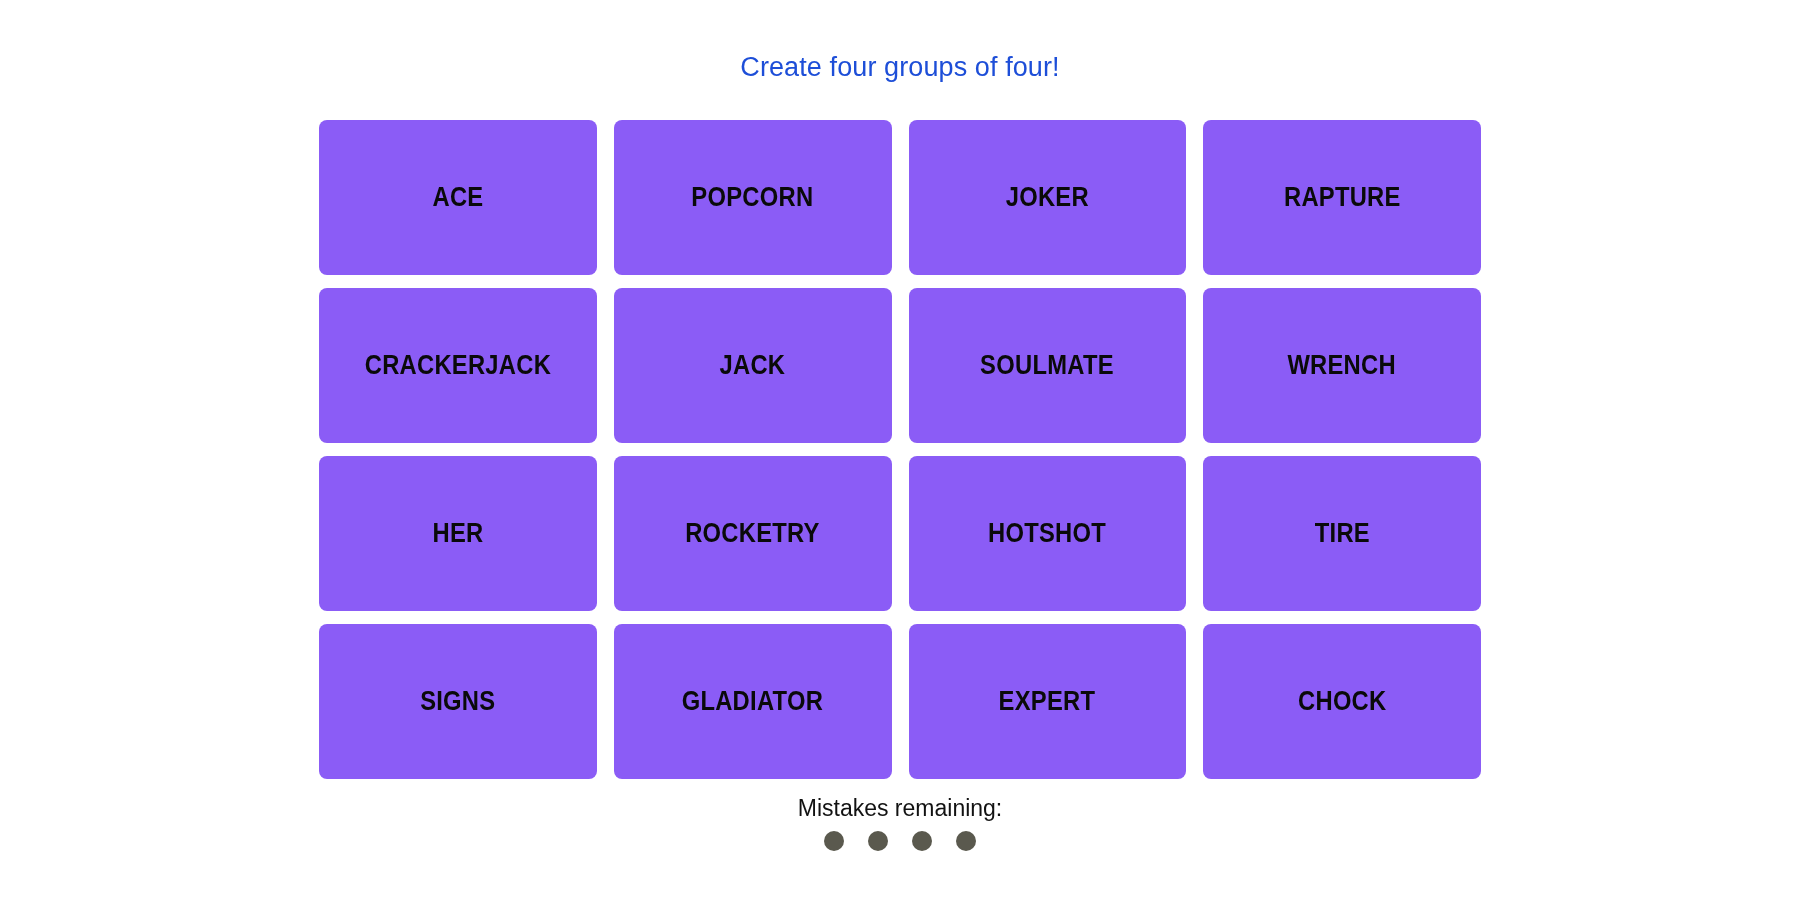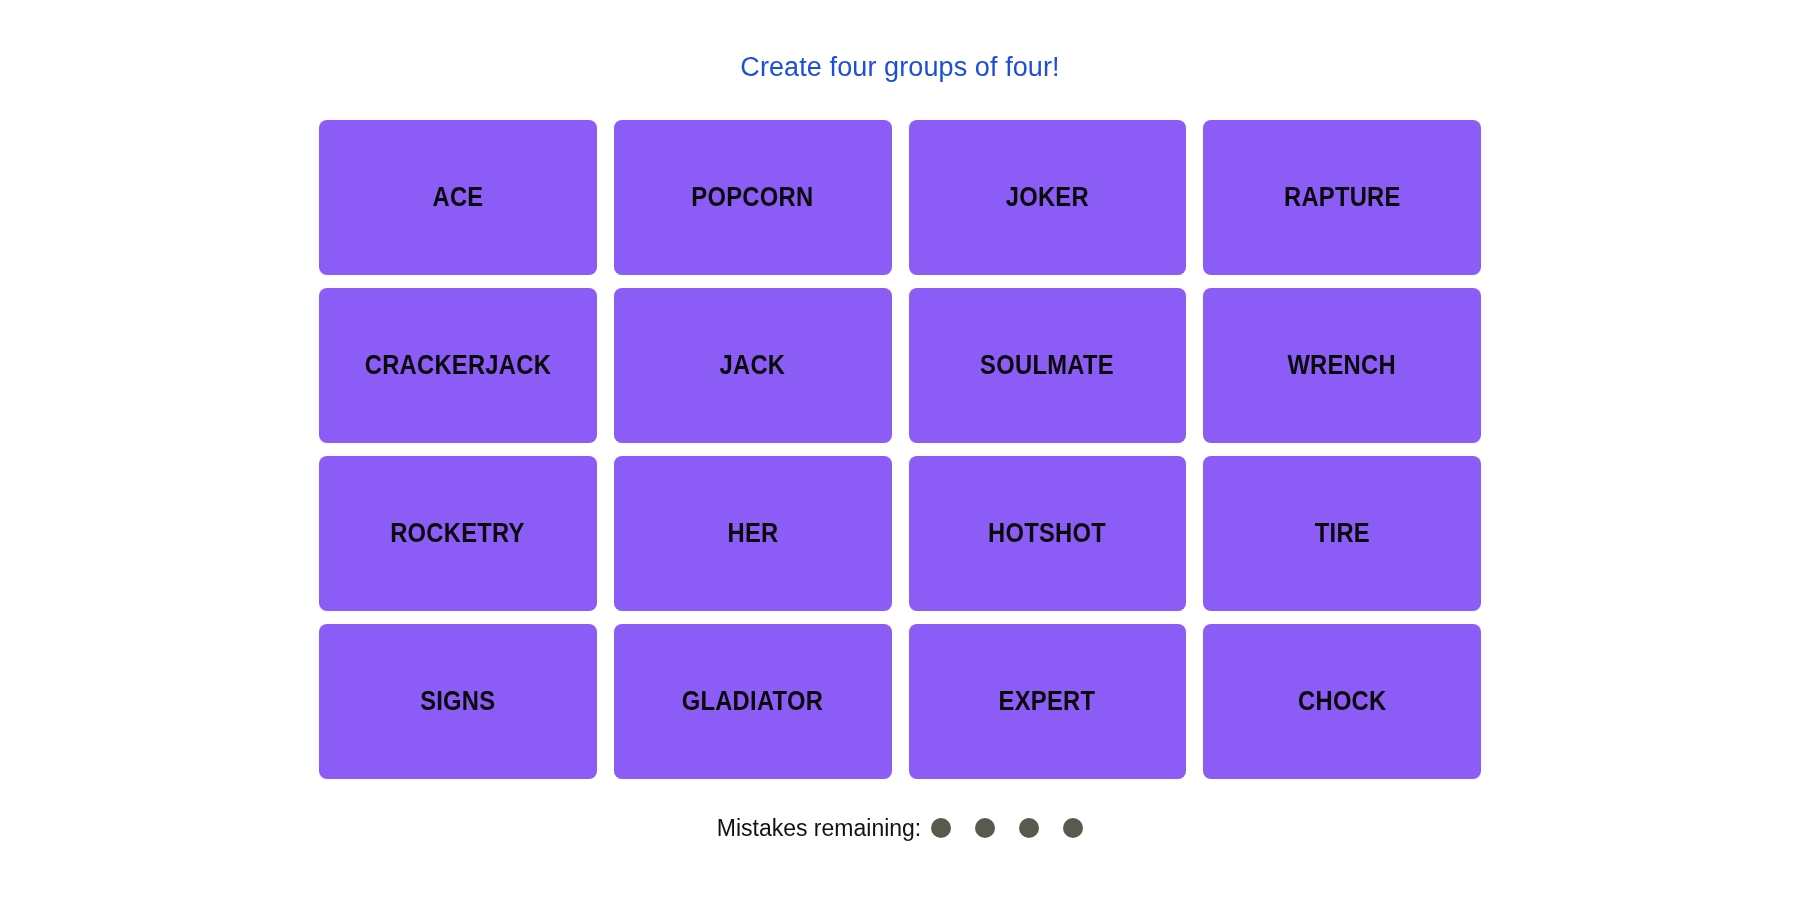--- a/index.html
+++ b/index.html
@@ -65,23 +65,23 @@
     color: #0A0A0A;
     letter-spacing: 0.3px;
     text-transform: uppercase;
     text-align: center;
     white-space: nowrap;
     transform: scaleX(0.88);
     user-select: none;
   }
 
   .footer {
-    margin-top: 36px;
+    margin-top: 16px;
     display: flex;
-    flex-direction: row;
+    flex-direction: column;
     align-items: center;
     justify-content: center;
     gap: 10px;
   }
 
   .mistakes-label {
     font-family: "Liberation Sans", sans-serif;
     font-size: 23px;
     font-weight: 400;
     color: #121212;
@@ -133,24 +133,24 @@
       <span class="tile-label">JACK</span>
     </button>
     <button class="tile">
       <span class="tile-label">SOULMATE</span>
     </button>
     <button class="tile">
       <span class="tile-label">WRENCH</span>
     </button>
 
     <button class="tile">
-      <span class="tile-label">ROCKETRY</span>
+      <span class="tile-label">HER</span>
     </button>
     <button class="tile">
-      <span class="tile-label">HER</span>
+      <span class="tile-label">ROCKETRY</span>
     </button>
     <button class="tile">
       <span class="tile-label">HOTSHOT</span>
     </button>
     <button class="tile">
       <span class="tile-label">TIRE</span>
     </button>
 
     <button class="tile">
       <span class="tile-label">SIGNS</span>

